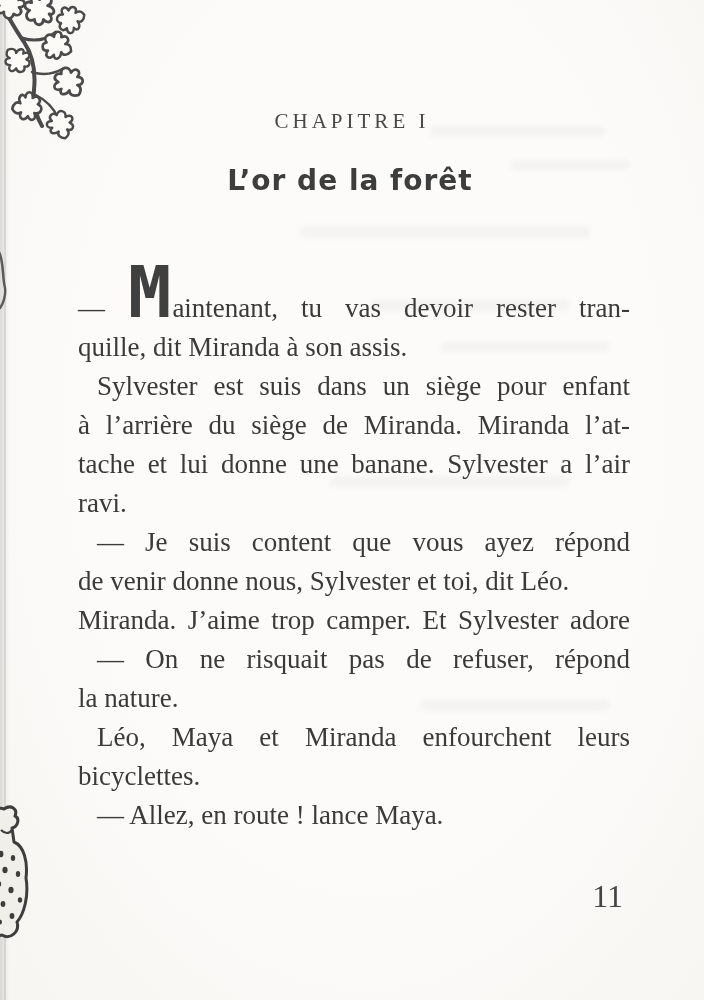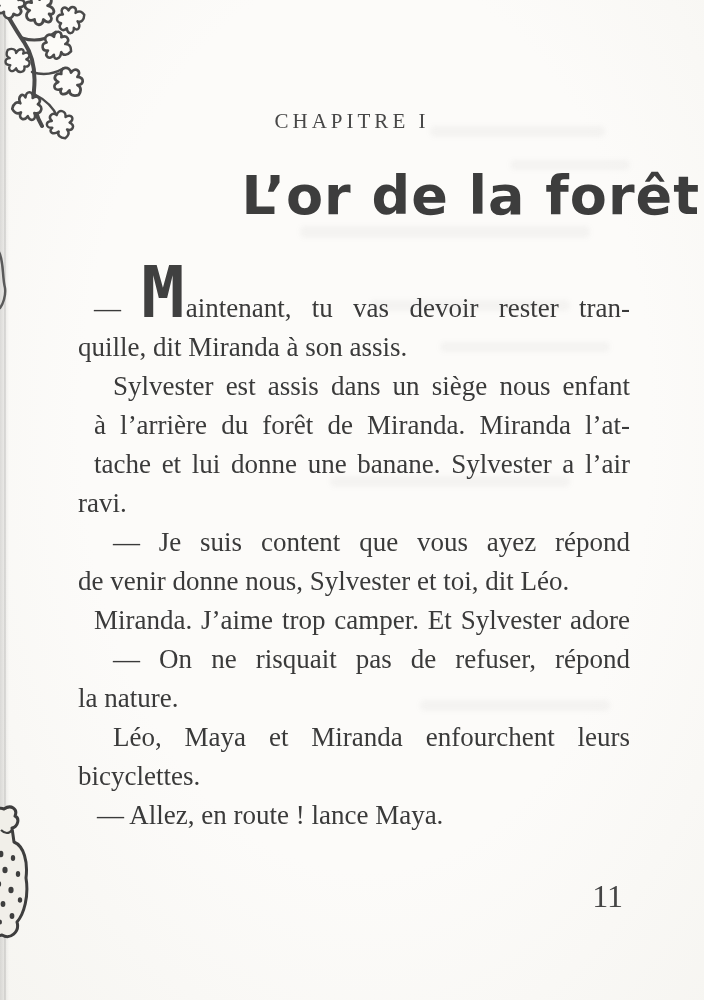--- a/index.html
+++ b/index.html
@@ -24,31 +24,31 @@
   .leaves{position:absolute;left:-6px;top:-6px;width:104px;height:168px;}
   .edge-twig{position:absolute;left:-2px;top:250px;width:12px;height:60px;}
   .bottom-art{position:absolute;left:-9px;top:800px;width:46px;height:160px;}
   .chapter{
     position:absolute;top:109px;left:0;width:704px;
     text-align:center;
     font-size:21px;letter-spacing:4px;color:#474747;
   }
   .title{
     position:absolute;top:164px;left:0;width:700px;margin:0;
-    text-align:right;
+    text-align:center;
     font-family:"DejaVu Sans", sans-serif;
-    font-weight:bold;font-size:54px;letter-spacing:1px;color:#3d3d3d;
+    font-weight:bold;font-size:28px;letter-spacing:1px;color:#3d3d3d;
   }
   .bodytext{
     position:absolute;left:78px;top:289px;width:552px;
     font-size:27px;line-height:39px;color:#3a3a3a;
     text-align:justify;
   }
   .textline{height:39px;overflow:visible;white-space:normal;}
-  .textline.just{text-align:justify;text-align-last:justify;margin-left:16px;}
+  .textline.just{text-align:justify;text-align-last:justify;}
   .textline.lastline{text-align-last:left;}
   .textline.indent{text-indent:19px;}
   .dash{letter-spacing:0;}
   .dropcap{
     font-family:"DejaVu Sans Mono", monospace;
     font-weight:bold;font-size:72px;line-height:0;
     color:#404040;padding-right:1px;
   }
   .pagenum{
     position:absolute;top:878px;left:78px;width:545px;
@@ -126,22 +126,22 @@
     </g>
   </svg>
 
   <div class="chapter">CHAPITRE I</div>
 
   <h1 class="title">L’or de la forêt</h1>
 
   <div class="bodytext">
       <div class="textline just"><span class="dash">—</span> <span class="dropcap">M</span><span>aintenant, tu vas devoir rester tran-</span></div>
       <div class="textline lastline">quille, dit Miranda à son assis.</div>
-      <div class="textline just indent">Sylvester est assis dans un siège nous enfant</div>
-      <div class="textline just">à l’arrière du forêt de Miranda. Miranda l’at-</div>
+      <div class="textline just indent">Sylvester est suis dans un siège pour enfant</div>
+      <div class="textline just">à l’arrière du siège de Miranda. Miranda l’at-</div>
       <div class="textline just">tache et lui donne une banane. Sylvester a l’air</div>
       <div class="textline lastline">ravi.</div>
       <div class="textline just indent">— Je suis content que vous ayez répond</div>
       <div class="textline lastline">de venir donne nous, Sylvester et toi, dit Léo.</div>
       <div class="textline just">Miranda. J’aime trop camper. Et Sylvester adore</div>
       <div class="textline just indent">— On ne risquait pas de refuser, répond</div>
       <div class="textline lastline">la nature.</div>
       <div class="textline just indent">Léo, Maya et Miranda enfourchent leurs</div>
       <div class="textline lastline">bicyclettes.</div>
       <div class="textline lastline indent">— Allez, en route ! lance Maya.</div>

